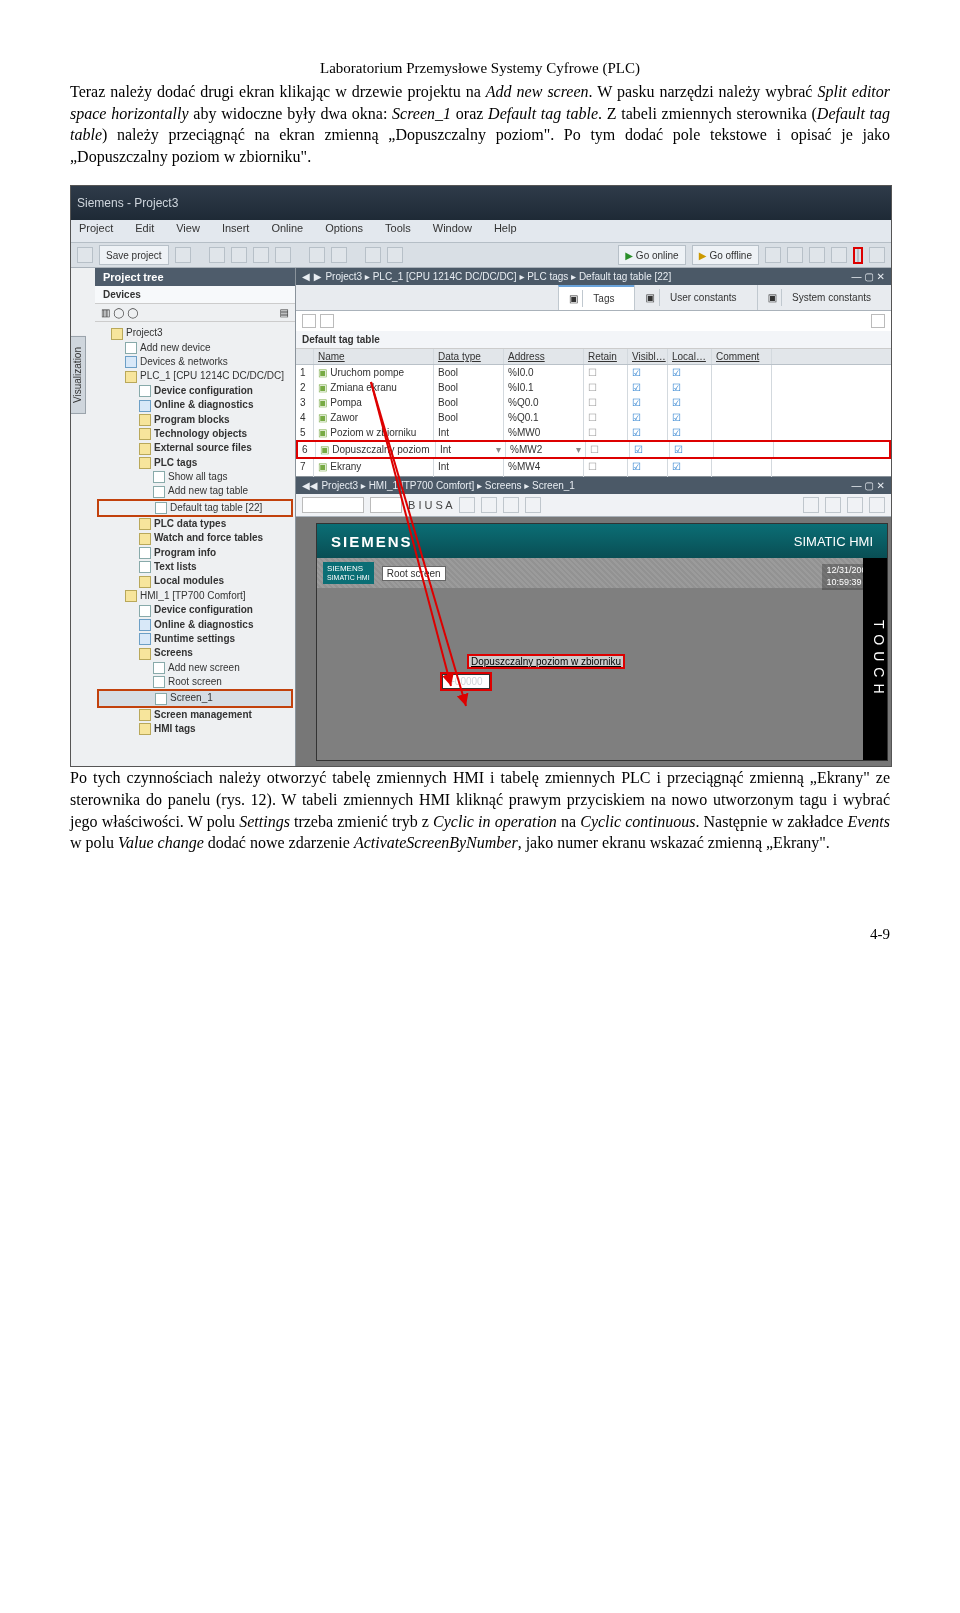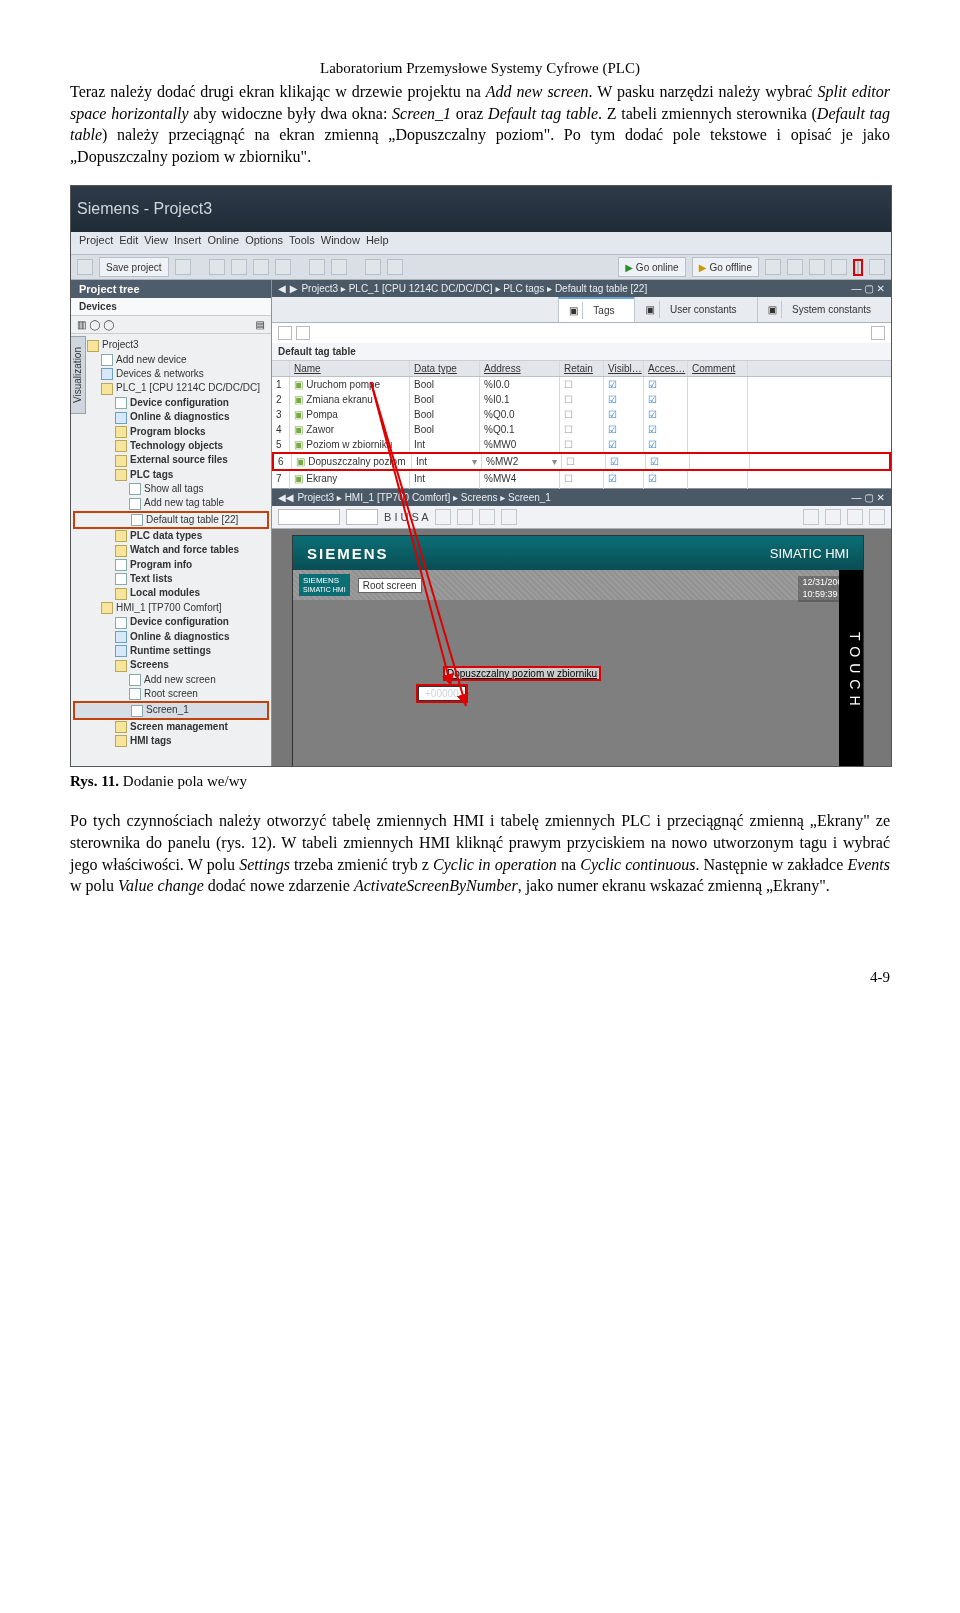--- a/index.html
+++ b/index.html
@@ -44,30 +44,30 @@
     color: #d0d5da;
     font-family: Arial, sans-serif;
     font-size: 10px;
     border: 1px solid #555;
     position: relative;
     overflow: hidden;
   }
   .tia .titlebar {
     height: 18px;
     background: linear-gradient(#2f3b49,#1e2a36);
-    padding: 14px 6px;
+    padding: 8px 6px;
     color: #cfd6dd;
-    font-size: 16px;
+    font-size: 12px;
     display:flex; align-items:center;
   }
   .tia .menubar {
     height: 18px;
     background: #e3e8ee;
     color:#333;
-    display:flex; gap:6px;
+    display:flex; gap:22px;
     padding:2px 8px;
     font-size:11px;
     border-bottom:1px solid #b5bec6;
   }
   .tia .toolbar {
     height: 24px;
     background: #d9dfe5;
     display:flex; align-items:center; gap:6px;
     padding:0 6px;
     border-bottom:1px solid #aab2ba;
@@ -87,21 +87,21 @@
   }
 
   .tia .body {
     display:flex; height: calc(100% - 60px);
   }
   .tia .projtree {
     width: 200px;
     background:#eef0f2;
     color:#333;
     border-right:1px solid #8a939b;
-    display:flex; flex-direction:column;
+    display:flex; flex-direction:column;padding-left:24px;
   }
   .tia .projtree .pthdr {
     background:#4e5c6b; color:#fff; font-weight:bold;
     font-size:11px; padding:3px 8px;
   }
   .tia .projtree .pthdr2 {
     background:#f7f9fb; color:#333; font-weight:bold;
     font-size:10px; padding:3px 8px; border-bottom:1px solid #ccc;
   }
   .tia .projtree .treeicons {
@@ -364,21 +364,21 @@
             <span class="icon" style="width:12px;height:12px;border:1px solid #bbb;display:inline-block"></span>
           </div>
           <div class="lbl">Default tag table</div>
           <div class="thead" id="tia-thead">
               <div></div>
               <div>Name</div>
               <div>Data type</div>
               <div>Address</div>
               <div>Retain</div>
               <div>Visibl…</div>
-              <div>Acces…</div>
+              <div>Local…</div>
               <div>Comment</div>
             </div>
           <div id="tia-rows">
               <div class="trow">
                 <div>1</div>
                 <div><span style="color: rgb(119, 170, 68);">▣ </span>Uruchom pompe</div>
                 <div>Bool</div>
                 <div>%I0.0</div>
                 <div class="box"></div>
                 <div class="boxon"></div>
@@ -505,22 +505,19 @@
       <defs>
         <marker id="arr" markerWidth="8" markerHeight="8" refX="6" refY="3" orient="auto">
           <path d="M0,0 L6,3 L0,6 Z" fill="#d00"></path>
         </marker>
       </defs>
       <line x1="300" y1="196" x2="380" y2="500" stroke="#d00" stroke-width="2" marker-end="url(#arr)"></line>
       <line x1="300" y1="196" x2="395" y2="520" stroke="#d00" stroke-width="2" marker-end="url(#arr)"></line>
     </svg>
   </div>
 
-  <div class="caption">
-    <b>Rys. 11. </b><span>Dodanie pola we/wy</span>
-  </div>
 
   <div class="para">
     <span>Po tych czynnościach należy otworzyć tabelę zmiennych HMI i tabelę zmiennych PLC i przeciągnąć zmienną „Ekrany" ze sterownika do panelu (rys. 12). W tabeli zmiennych HMI kliknąć prawym przyciskiem na nowo utworzonym tagu i wybrać jego właściwości. W polu </span><span class="italic">Settings</span><span> trzeba zmienić tryb z </span><span class="italic">Cyclic in operation</span><span> na </span><span class="italic">Cyclic continuous</span><span>. Następnie w zakładce </span><span class="italic">Events</span><span> w polu </span><span class="italic">Value change</span><span> dodać nowe zdarzenie </span><span class="italic">ActivateScreenByNumber</span><span>, jako numer ekranu wskazać zmienną „Ekrany".</span>
   </div>
 
   <div class="pagenum">4-9</div>
 </div>
 
 </body></html>

